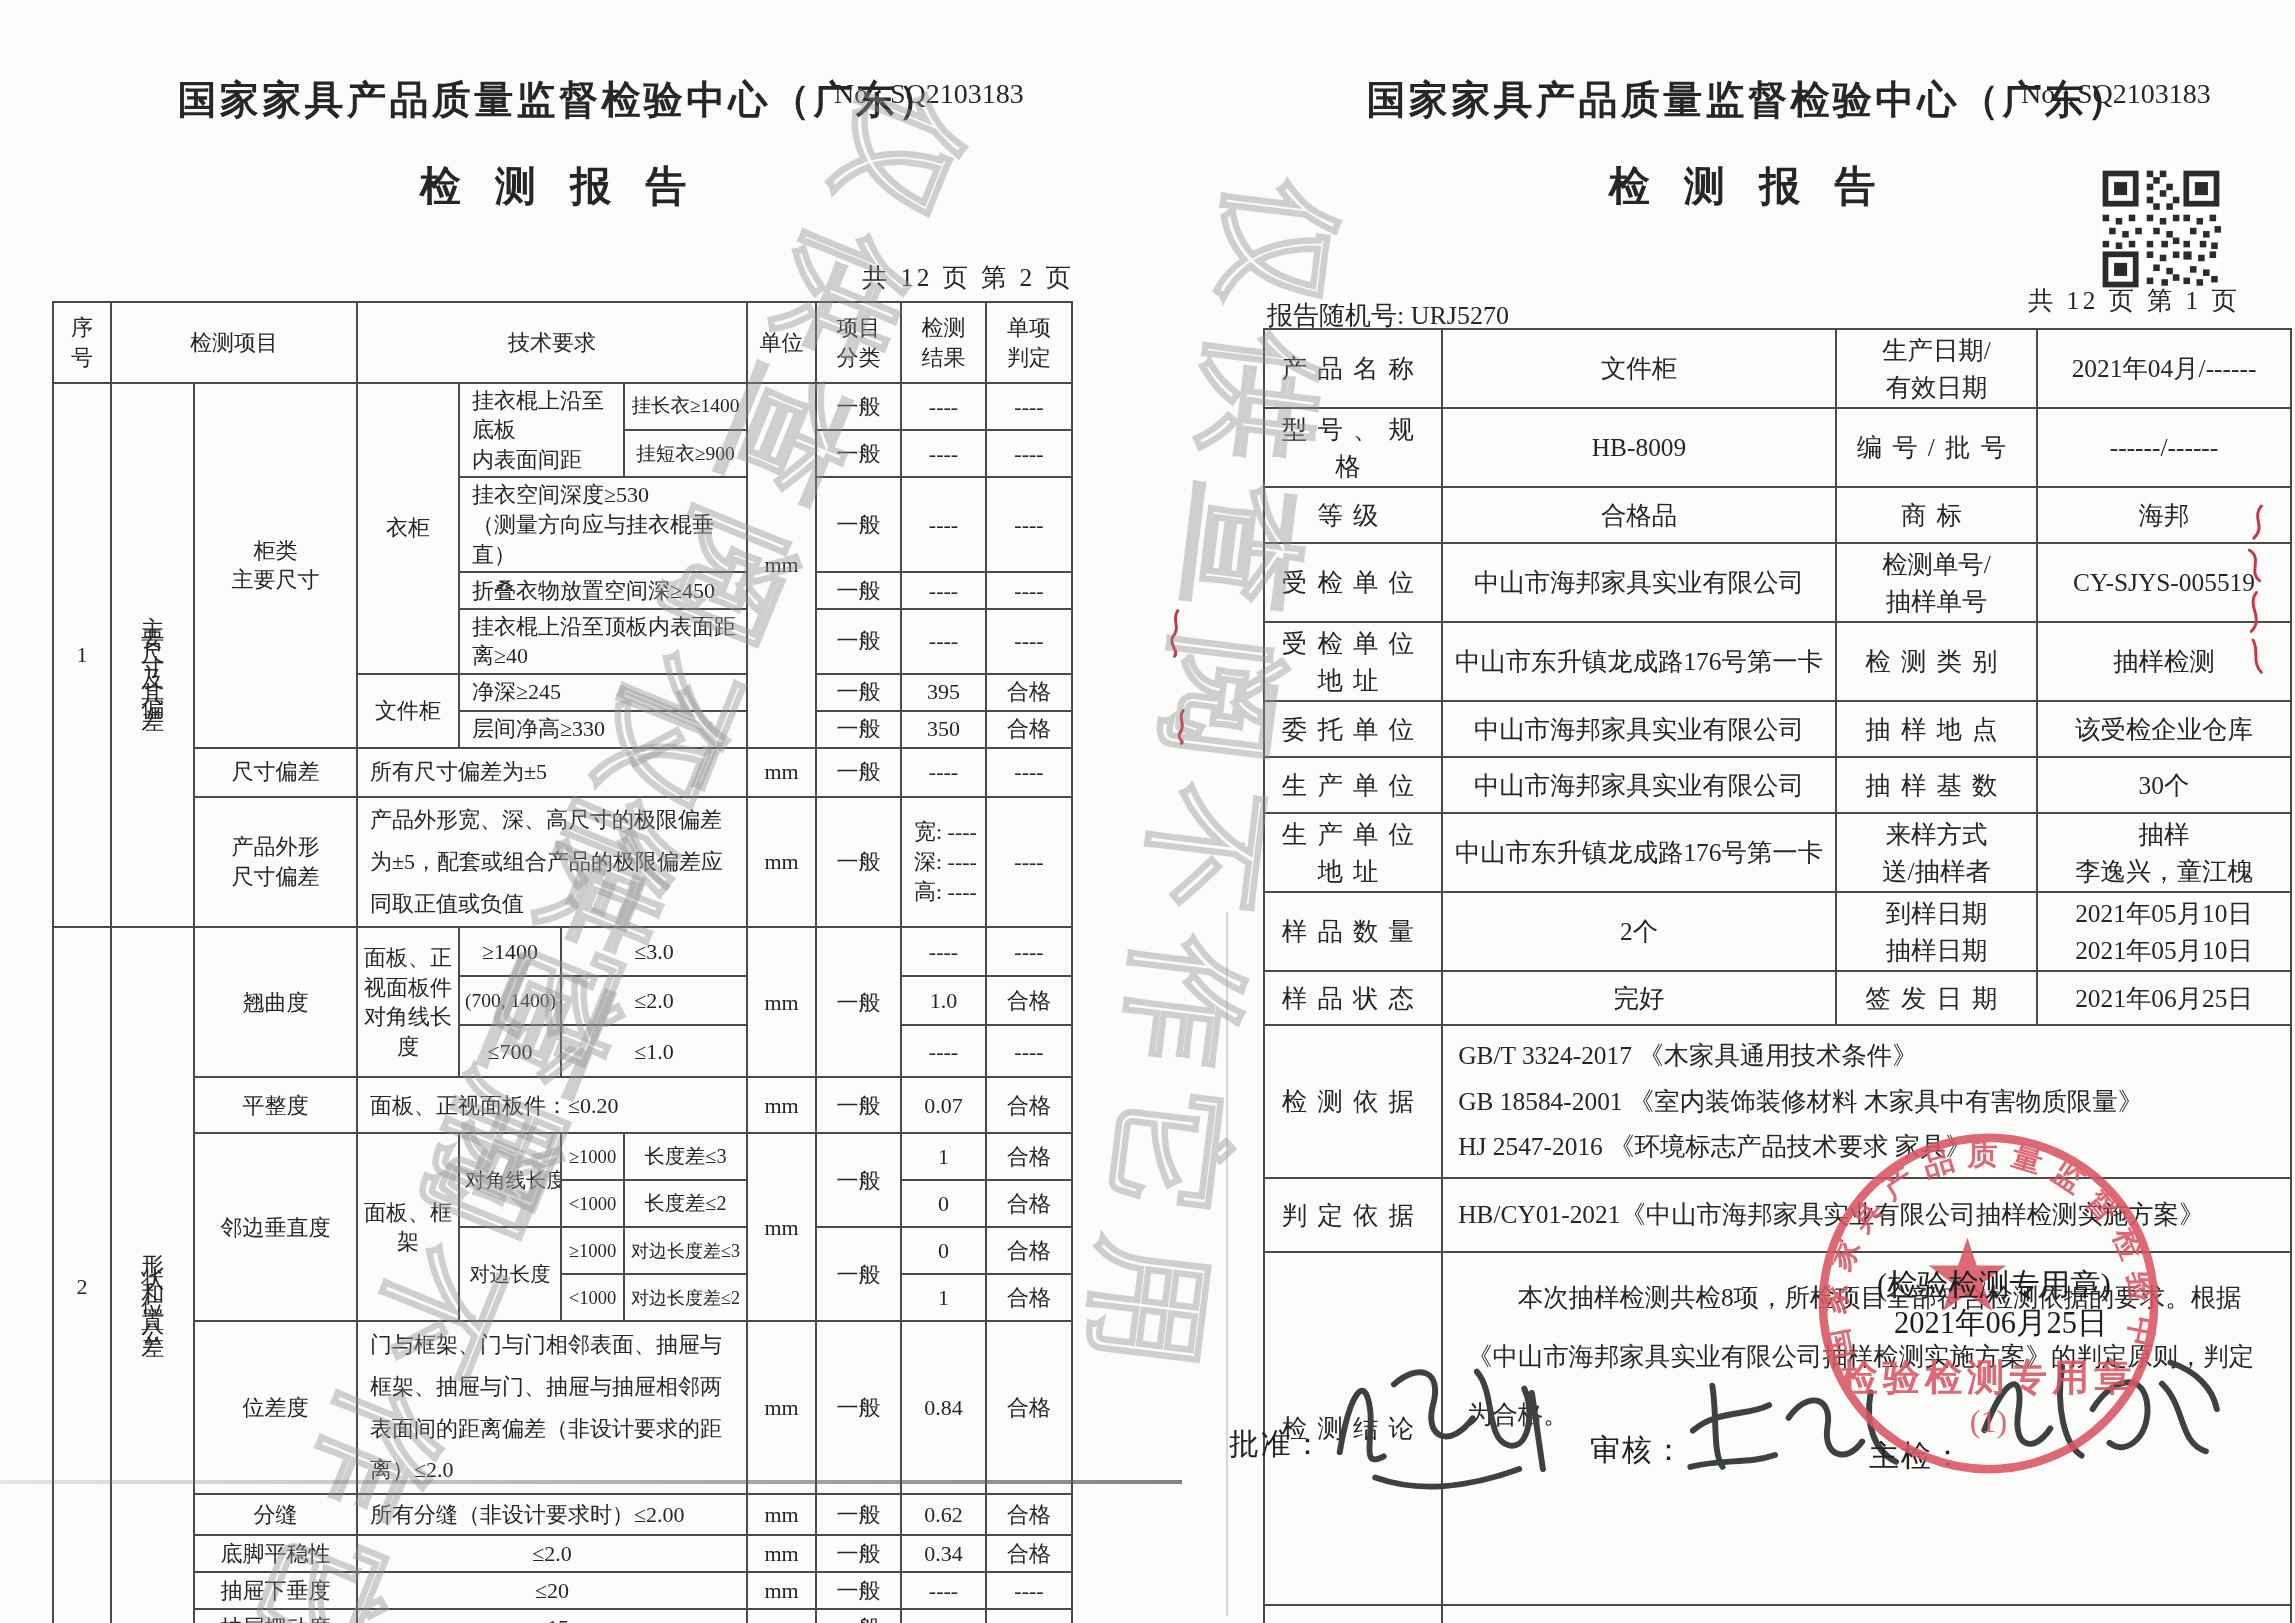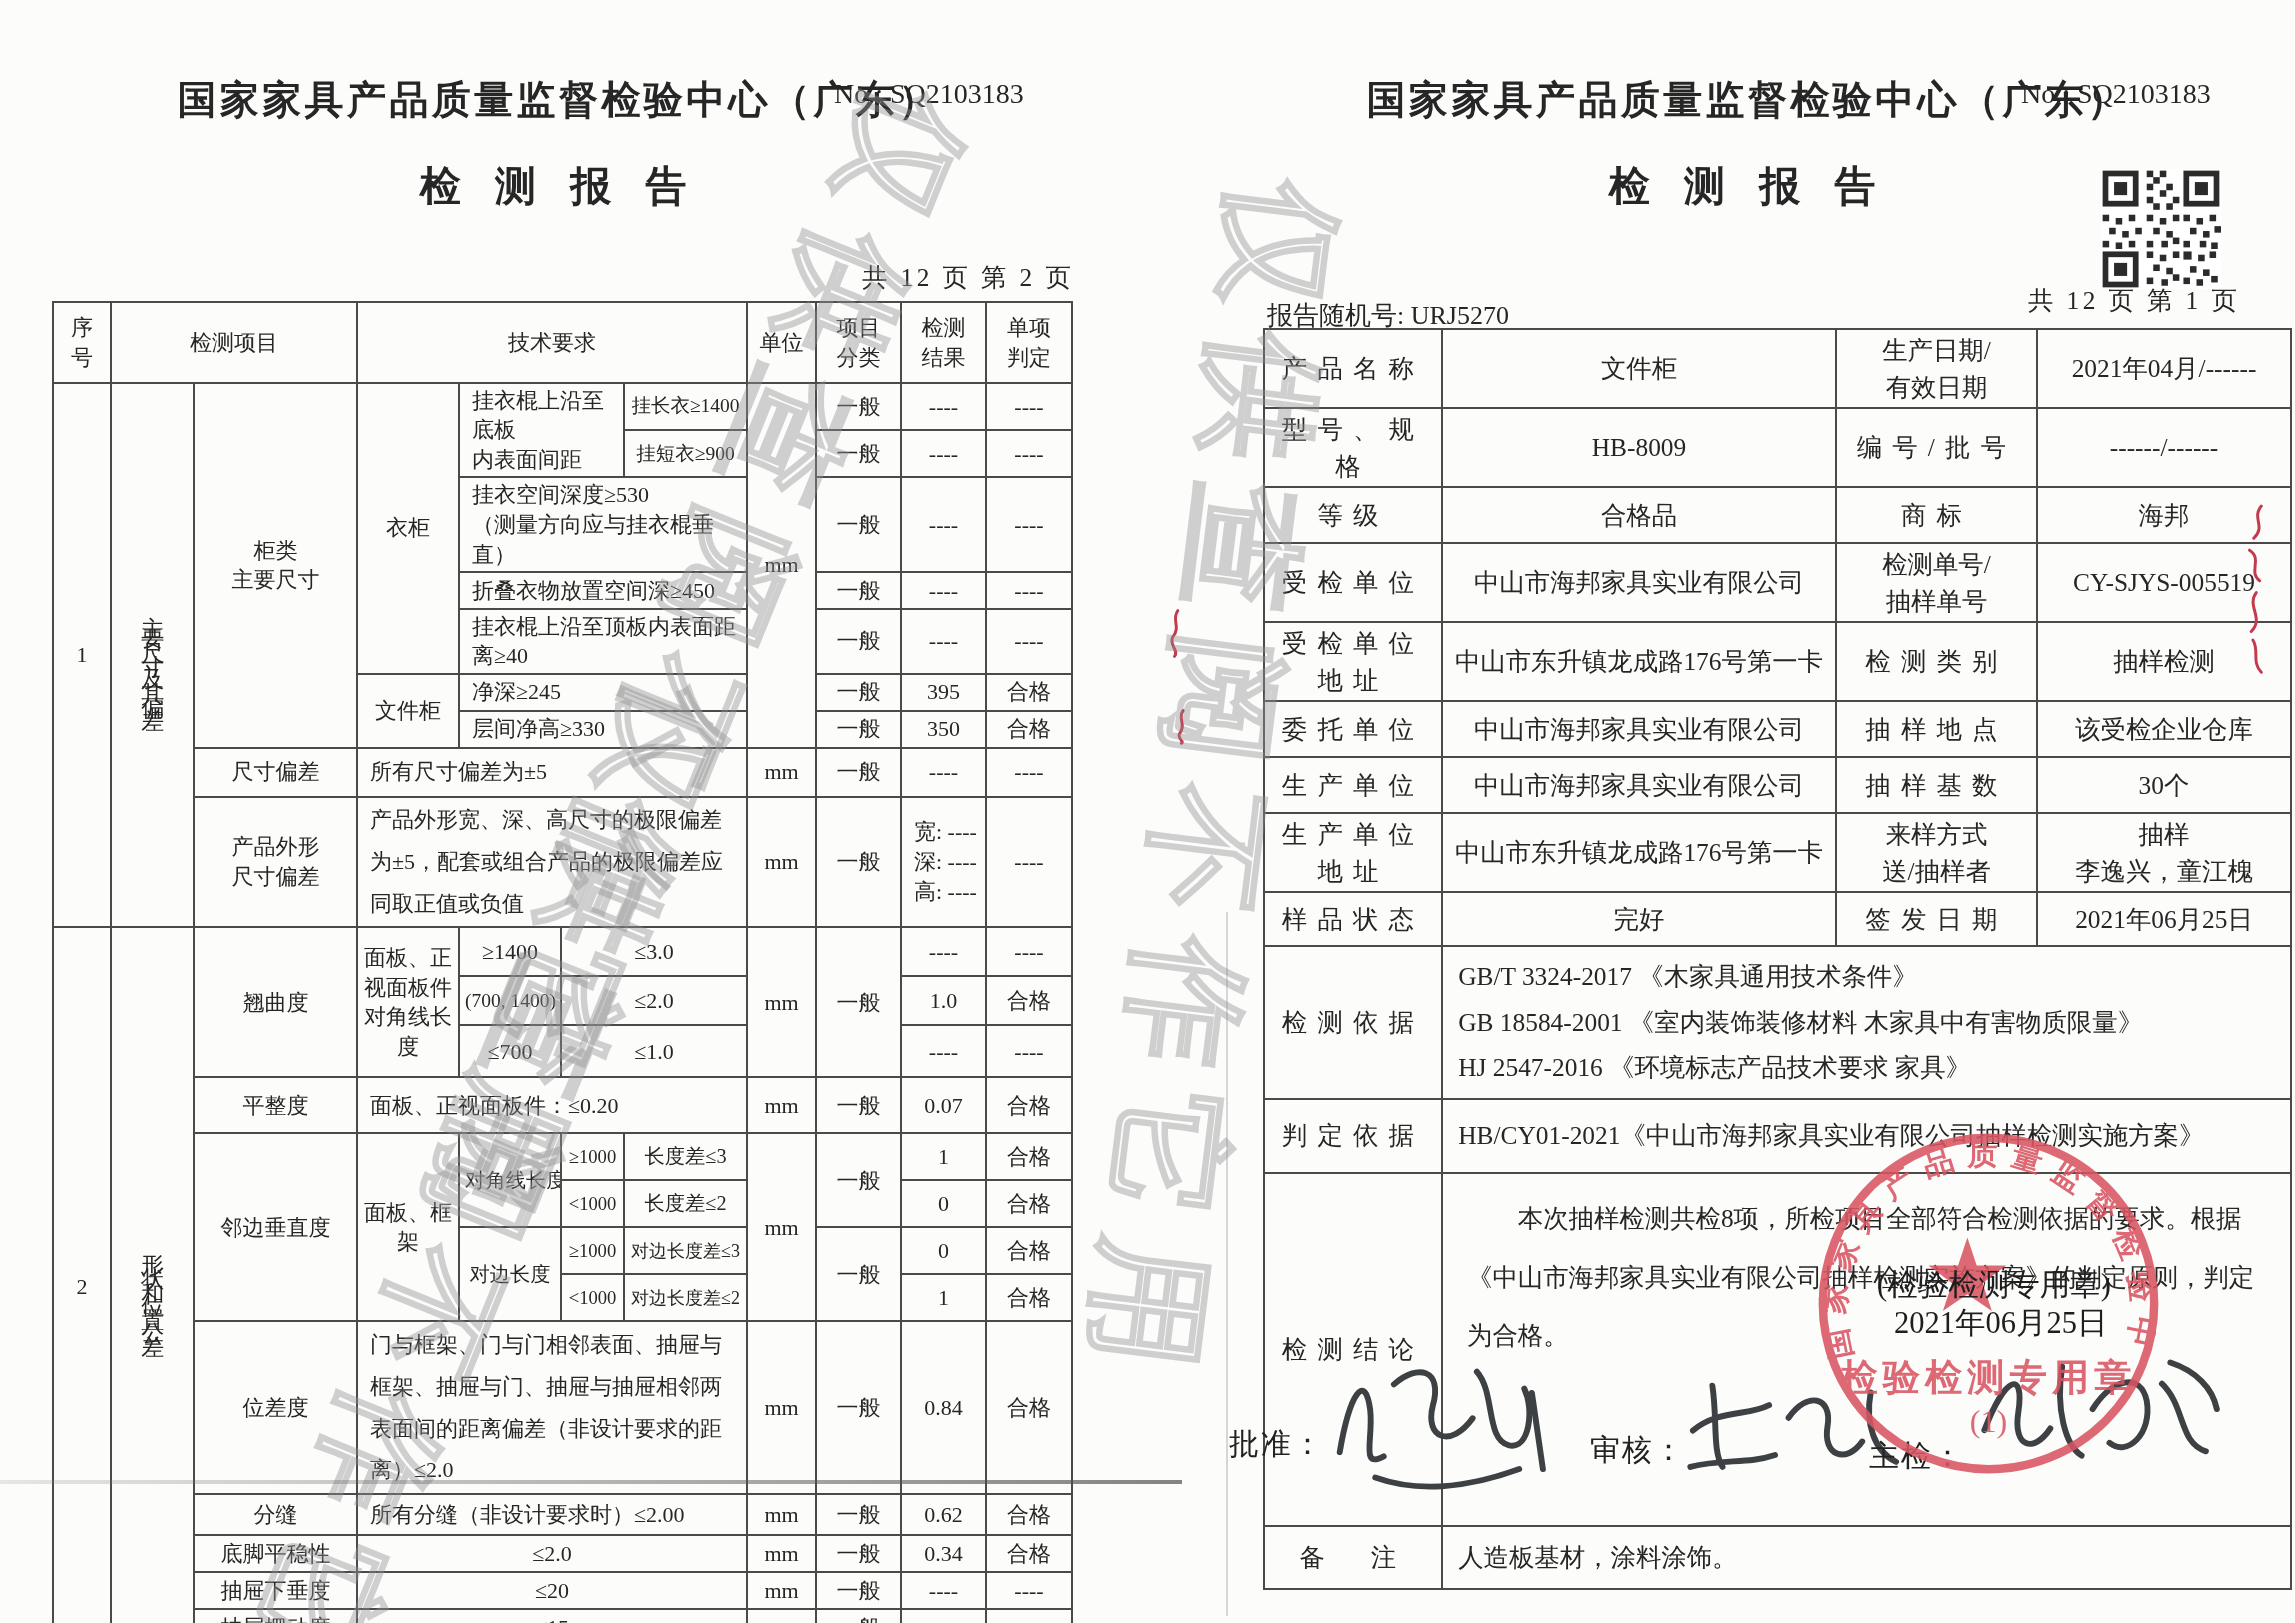--- a/index.html
+++ b/index.html
@@ -389,20 +389,28 @@
     </tr>
     <tr style="height:71px">
       <td class="pre rlabel">生产单位
 地址</td>
       <td>中山市东升镇龙成路176号第一卡</td>
       <td class="pre">来样方式
 送/抽样者</td>
       <td class="pre">抽样
 李逸兴，童江槐</td>
     </tr>
+    <tr style="height:68px">
+      <td class="rlabel">样品数量</td>
+      <td>2个</td>
+      <td class="pre">到样日期
+抽样日期</td>
+      <td class="pre">2021年05月10日
+2021年05月10日</td>
+    </tr>
     <tr style="height:54px">
       <td class="rlabel">样品状态</td>
       <td>完好</td>
       <td class="rlabel">签发日期</td>
       <td>2021年06月25日</td>
     </tr>
     <tr style="height:93px">
       <td class="rlabel">检测依据</td>
       <td colspan="3" class="pre basis">GB/T 3324-2017 《木家具通用技术条件》
 GB 18584-2001 《室内装饰装修材料 木家具中有害物质限量》

